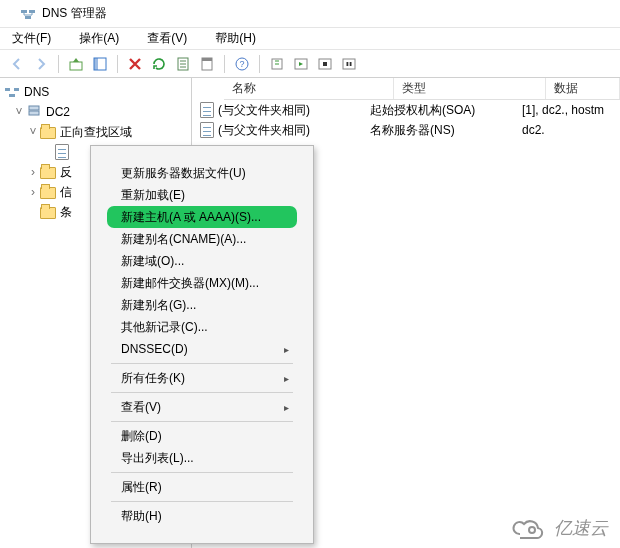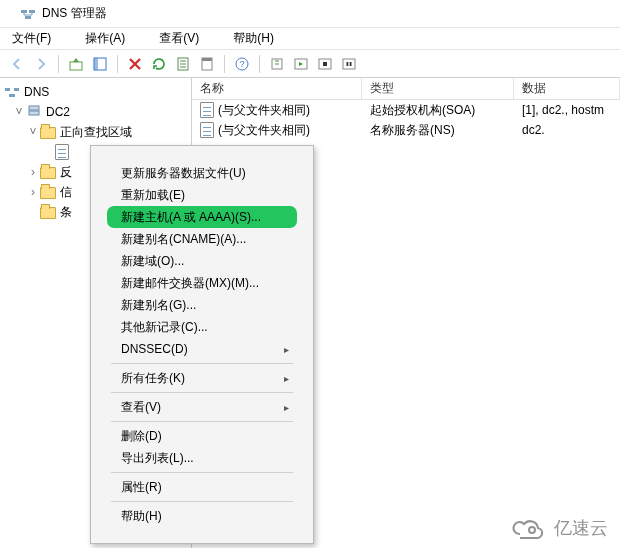--- a/index.html
+++ b/index.html
@@ -22,21 +22,21 @@
   .titlebar .app-icon {
     width: 16px; height: 16px; margin-right: 6px;
     display: inline-flex; align-items: center; justify-content: center;
     color: #5a7a9a;
   }
   .menubar {
     height: 22px;
     display: flex; align-items: center;
     padding: 0 4px;
     border-bottom: 1px solid #e5e5e5;
-    gap: 18px;
+    gap: 12px;
   }
   .menubar .mitem {
     padding: 2px 8px;
     border-radius: 2px;
   }
   .toolbar {
     height: 28px;
     display: flex; align-items: center;
     padding: 2px 6px;
     border-bottom: 1px solid #d0d0d0;
@@ -75,20 +75,21 @@
   .tree-row .icon { width: 16px; height: 16px; margin-right: 4px; display:inline-flex; align-items:center; justify-content:center;}
   .list {
     flex: 1;
     overflow: hidden;
   }
   .list-header {
     display: flex;
     border-bottom: 1px solid #e0e0e0;
     height: 22px; align-items: center;
     color: #333;
+    margin-left: 32px;
   }
   .list-header .col {
     padding: 0 8px;
     border-right: 1px solid #e5e5e5;
     height: 100%;
     display: flex; align-items: center;
   }
   .col-name { width: 170px; }
   .col-type { width: 152px; }
   .col-data { flex: 1; }
@@ -141,20 +142,21 @@
     border-radius: 7px;
   }
   .ctxmenu .divider {
     height: 1px; background: #d0d0d0; margin: 3px 4px;
   }
   .watermark {
     position: absolute; right: 12px; bottom: 8px;
     display: flex; align-items: center; gap: 6px;
     color: #888; font-size: 18px; font-weight: 500;
     opacity: .9;
+    font-style: italic;
   }
   .watermark svg { stroke:#888; }
 </style>
 </head>
 <body>
 
 <div class="titlebar">
   <span class="app-icon">
     <svg viewBox="0 0 16 16">
         <rect x="1" y="4" width="6" height="3" fill="#7aa0c0"></rect>

